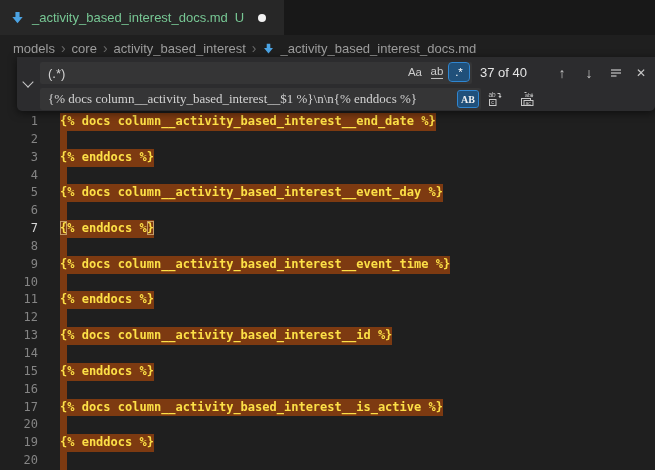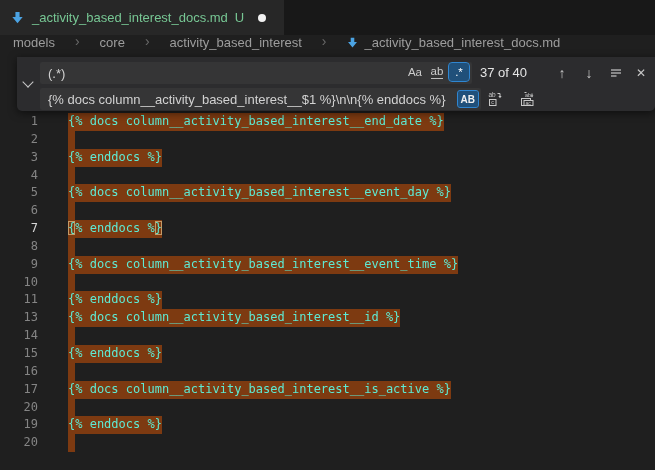--- a/index.html
+++ b/index.html
@@ -14,21 +14,21 @@
   .tab {
     position:absolute; left:0; top:0; width:284px; height:35px; background:#272727;
     display:flex; align-items:center; padding:0 10px; gap:7px;
   }
   .tab-name { color:#77c794; font-size:13px; white-space:nowrap; }
   .git-badge { color:#77c794; font-size:13px; }
   .dirty-dot { width:8px; height:8px; border-radius:50%; background:#f2f2f2; margin-left:7px; }
   
   .breadcrumbs {
     position:absolute; left:0; top:35px; width:655px; height:21px;
-    display:flex; align-items:flex-start; padding-left:13px; gap:20px;
+    display:flex; align-items:flex-end; padding-left:13px; gap:6px;
     color:#9d9d9d; font-size:13px; white-space:nowrap;
   }
   .crumb { cursor:default; }
   .crumb-sep { color:#6a6a6a; font-size:14px; margin-top:-2px; }
   .crumb-file { display:flex; align-items:center; gap:5px; }
   
   .find-widget {
     position:absolute; left:17px; top:57px; width:638px; height:54px;
     background:#2c2c2e; border-radius:0 0 5px 5px;
     box-shadow:0 2px 8px rgba(0,0,0,0.55); z-index:20;
@@ -36,21 +36,21 @@
   .toggle-col { position:absolute; left:0; top:0; width:21px; height:54px;
     display:flex; align-items:center; justify-content:center; cursor:pointer; }
   .chev-down { width:8px; height:8px; border-left:1.6px solid #c8c8c8; border-bottom:1.6px solid #c8c8c8;
     transform:rotate(-45deg); margin-top:-4px; }
   .fw-input {
     position:absolute; left:23px; background:#353536; border-radius:2px; height:22px;
     color:#d2d2d2; font-size:13px; display:flex; align-items:center;
     padding-left:8px; overflow:hidden; white-space:nowrap;
   }
   .find-input { top:5px; width:432px; padding-right:70px; }
-  .replace-input { top:31px; width:441px; padding-right:34px; }
+  .replace-input { top:31px; width:441px; padding-right:34px;font-family:Liberation Serif, serif; }
   .find-opts { position:absolute; right:3px; top:1px; display:flex; gap:2px; }
   .opt {
     width:20px; height:18px; display:flex; align-items:center; justify-content:center;
     color:#cccccc; font-size:11.5px; border-radius:3px; cursor:pointer;
   }
   .opt.active { background:#20507a; outline:1px solid #2f86d1; color:#ffffff; }
   .ww-inner { border-bottom:1px solid #bdbdbd; line-height:11px; padding-bottom:1px; }
   .match-count { position:absolute; left:463px; top:5px; height:22px; line-height:22px;
     font-size:13px; color:#e5e5e5; white-space:nowrap; }
   .fw-btn {
@@ -62,21 +62,21 @@
     font-size:10px; font-weight:bold; color:#f0f0f0; background:#20507a;
     outline:1px solid #2f86d1; border-radius:2px; cursor:pointer;
   }
   .replace-act { top:31px; }
   
   .editor { position:absolute; left:0; top:113px; width:655px; height:357px; overflow:hidden; }
   .code-line { display:flex; height:17.85px; font-family:"DejaVu Sans Mono", monospace;
     font-size:12px; line-height:17.85px; }
   .gutter { width:44px; flex:none; text-align:right; padding-right:6px; color:#858585; }
   .gutter.current { color:#d7d7d7; }
-  .line-content { margin-left:24px; white-space:pre; color:#5eead4; }
+  .line-content { margin-left:16px; white-space:pre; color:#fde047;font-weight:bold; }
   .match { background:#7d3a11; display:inline-block; height:17.85px; }
   .sliver { width:7px; }
   .bracket { outline:1px solid #c49a66; outline-offset:-1px; }
   svg { display:block; }
 </style>
 </head>
 <body>
 
 <div class="tabbar">
   <div class="tab">
@@ -214,20 +214,24 @@
       </div>
       <div class="code-line">
         <div class="gutter">10</div>
         <div class="line-content"><span class="match sliver"></span></div>
       </div>
       <div class="code-line">
         <div class="gutter">11</div>
         <div class="line-content"><span class="match">{% enddocs %}</span></div>
       </div>
       <div class="code-line">
+        <div class="gutter">12</div>
+        <div class="line-content"><span class="match sliver"></span></div>
+      </div>
+      <div class="code-line">
         <div class="gutter">13</div>
         <div class="line-content"><span class="match">{% docs column__activity_based_interest__id %}</span></div>
       </div>
       <div class="code-line">
         <div class="gutter">14</div>
         <div class="line-content"><span class="match sliver"></span></div>
       </div>
       <div class="code-line">
         <div class="gutter">15</div>
         <div class="line-content"><span class="match">{% enddocs %}</span></div>

